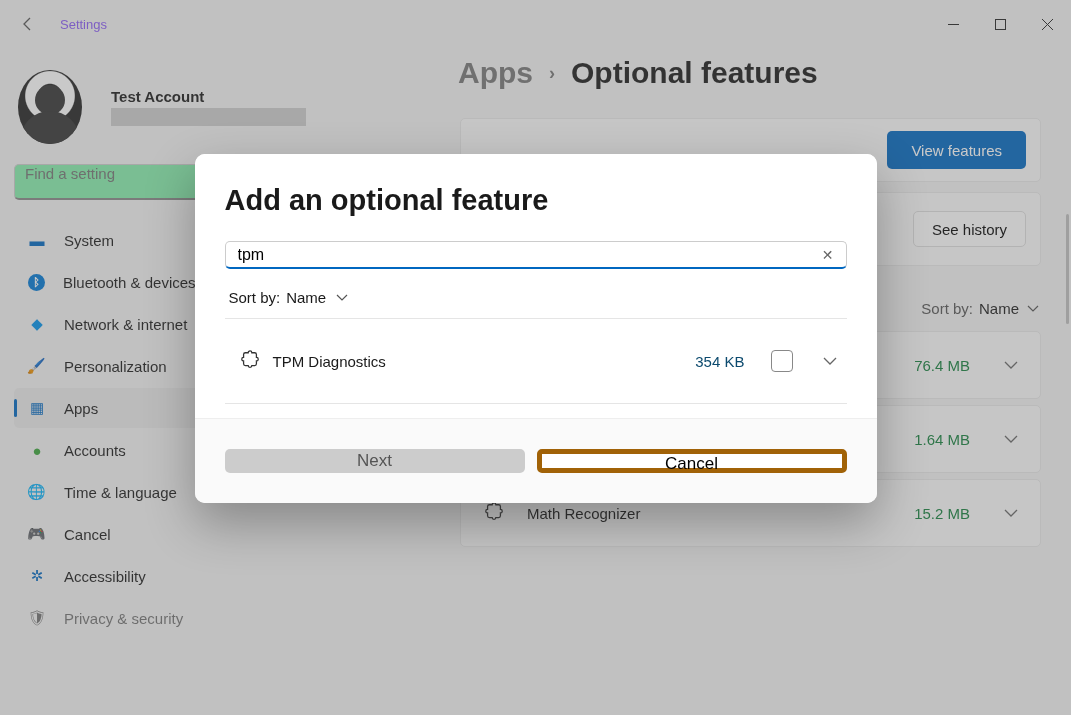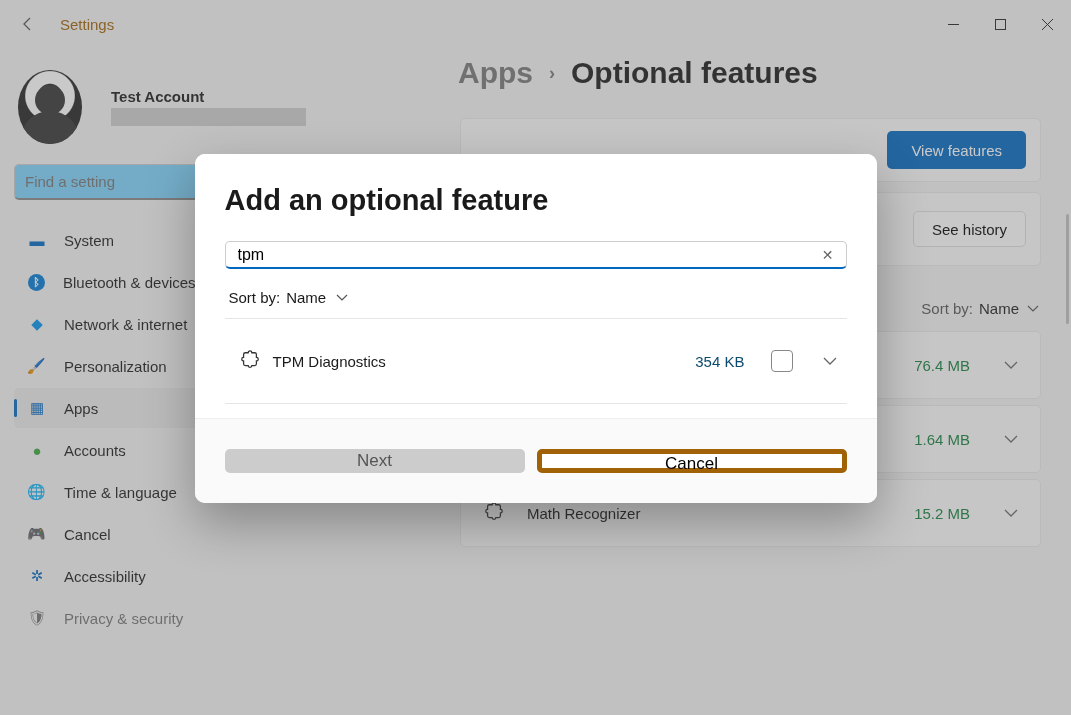--- a/index.html
+++ b/index.html
@@ -2,39 +2,39 @@
 <html><head>
 <meta charset="utf-8">
 <style>
 * { box-sizing: border-box; margin: 0; padding: 0; font-family: "Segoe UI", "Segoe UI Variable", -apple-system, sans-serif; }
 body { width: 1071px; height: 715px; background: #f3f3f3; overflow: hidden; position: relative; color: #1a1a1a; }
 
 
 .title-bar { height: 48px; display: flex; align-items: center; justify-content: space-between; padding: 0 0 0 18px; }
 .title-bar-left { display: flex; align-items: center; gap: 22px; }
 .back-btn { width: 20px; height: 20px; display: flex; align-items: center; justify-content: center; color: #555; cursor: pointer; }
-.app-title { font-size: 15px; color: #a16207; }
+.app-title { font-size: 13px; color: #8b5cf6; }
 .win-controls { display: flex; }
 .win-btn { width: 47px; height: 32px; display: flex; align-items: center; justify-content: center; cursor: pointer; }
 
 
 .content { display: flex; height: calc(715px - 48px); }
 .sidebar { width: 320px; padding: 18px 14px 0 14px; display: flex; flex-direction: column; gap: 2px; }
 .main { flex: 1; padding: 8px 30px 0 140px; position: relative; }
 
 
 .profile { display: flex; align-items: center; gap: 29px; padding: 4px 0 18px 4px; }
 .avatar { width: 74px; height: 74px; border-radius: 50%; background: radial-gradient(circle at 50% 35%, #222 0%, #222 20%, #fff 22%, #fff 42%, #222 44%, #222 100%); background-color:#fff; position:relative; overflow:hidden;}
 .avatar::before { content:""; position:absolute; left:50%; top:20%; transform:translateX(-50%); width:30px; height:30px; border-radius:50%; background:#333;}
 .avatar::after { content:""; position:absolute; left:50%; top:55%; transform:translateX(-50%); width:60px; height:60px; border-radius:50%; background:#333;}
 .profile-name { font-size: 15px; font-weight: 600; }
 .profile-email { width: 195px; height: 18px; background: #ccc; margin-top: 3px; }
 
 
-.search-box { height: 36px; border: 1px solid #ccc; border-bottom: 2px solid #888; border-radius: 5px; background: #7dd3fc; padding: 0 10px; display: flex; align-items: center; margin-bottom: 18px; }
+.search-box { height: 36px; border: 1px solid #ccc; border-bottom: 2px solid #888; border-radius: 5px; background: #86efac; padding: 0 10px; display: flex; align-items: flex-start; margin-bottom: 18px; }
 .search-box input { border: none; outline: none; width: 100%; font-size: 15px; background: transparent; }
 
 
 .nav-item { display: flex; align-items: center; gap: 18px; height: 40px; padding: 0 14px; border-radius: 5px; font-size: 15px; cursor: pointer; position: relative; }
 .nav-item.active { background: #eaeaea; }
 .nav-item.active::before { content: ""; position: absolute; left: 0; top: 11px; bottom: 11px; width: 3px; background: #0067c0; border-radius: 2px; }
 .nav-icon { width: 18px; height: 18px; display: flex; align-items: center; justify-content: center; font-size: 15px; }
 
 
 .breadcrumb { display: flex; align-items: center; gap: 16px; font-size: 30px; font-weight: 600; margin-bottom: 28px; margin-left: -2px;}

